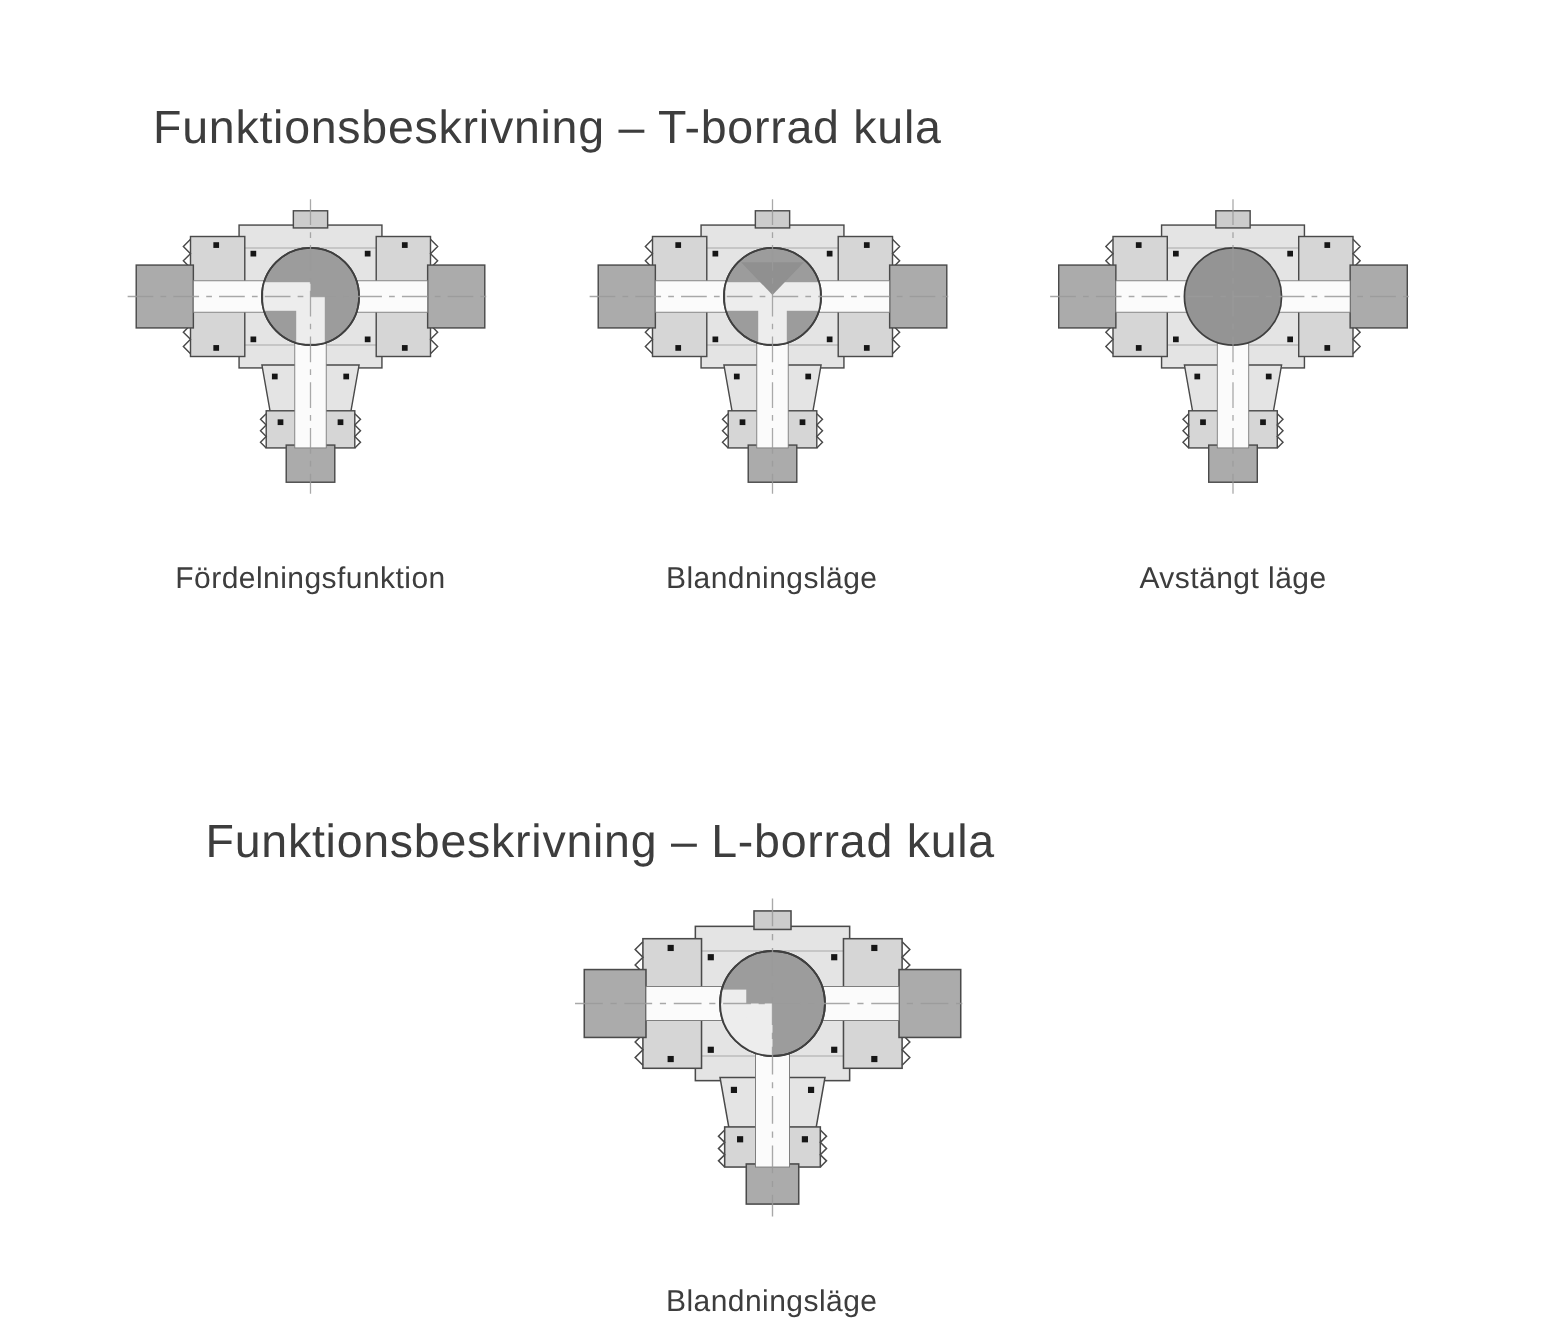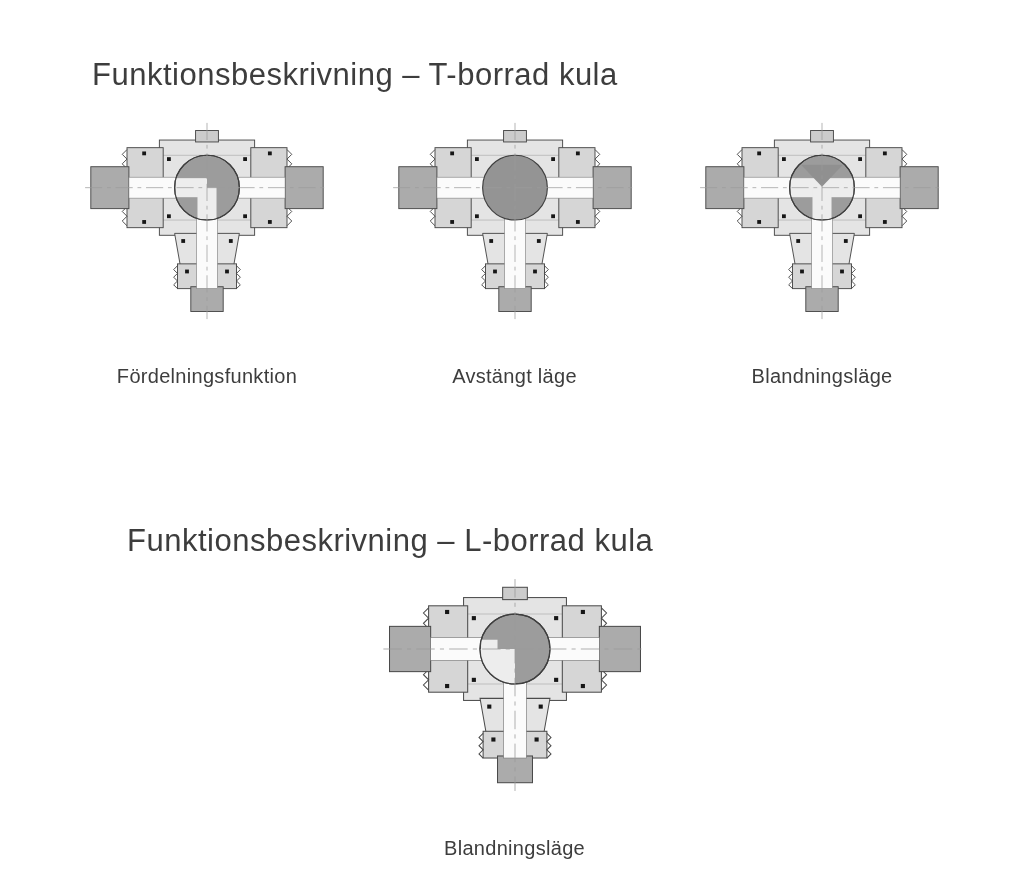--- a/index.html
+++ b/index.html
@@ -1,21 +1,21 @@
 <!DOCTYPE html>
 <html><head>
 <meta charset="utf-8">
 <style>
   html,body{margin:0;padding:0;background:#ffffff;}
   .page{
     width:1029px;height:883px;background:#ffffff;position:relative;
     font-family:"Liberation Sans", sans-serif;color:#3d3d3d;overflow:hidden;
   }
   .section-title{
-    font-weight:300;font-size:31px;letter-spacing:0.5px;color:#3d3d3d;margin:2px;
+    font-weight:300;font-size:31px;letter-spacing:0.5px;color:#3d3d3d;margin:12px;
   }
   #title-t{padding:55px 0 0 90px;}
   #title-l{padding:133px 16px 0 125px;}
   .figure-row{
     margin:28px 82px 0 82px;display:flex;justify-content:space-between;align-items:flex-start;
   }
   .figure{display:flex;flex-direction:column;align-items:center;}
   .figure-caption{
     margin-top:44px;font-size:20px;font-weight:300;letter-spacing:0.3px;color:#3d3d3d;text-align:center;
   }
@@ -89,39 +89,39 @@
         <circle cx="130" cy="70" r="34" fill="none" stroke="#3f3f3f" stroke-width="1.2"></circle>
         <line x1="2" y1="70" x2="258" y2="70" class="centerline"></line>
         <line x1="130" y1="2" x2="130" y2="208" class="centerline"></line>
       </svg>
       <div class="figure-caption">Fördelningsfunktion</div>
     </div>
 
     <div class="figure">
       <svg width="250" height="200" viewBox="0 0 260 210">
         <use href="#valveBody"></use>
-        <circle cx="130" cy="70" r="34" fill="#949494" stroke="#3f3f3f" stroke-width="1.2"></circle>
-        <line x1="2" y1="70" x2="258" y2="70" class="centerline"></line>
-        <line x1="130" y1="2" x2="130" y2="208" class="centerline"></line>
-      </svg>
-      <div class="figure-caption">Avstängt läge</div>
-    </div>
-
-    <div class="figure">
-      <svg width="250" height="200" viewBox="0 0 260 210">
-        <use href="#valveBody"></use>
         <circle cx="130" cy="70" r="34" fill="#9c9c9c" stroke="#3f3f3f" stroke-width="1.2"></circle>
         <rect x="97" y="60" width="66" height="20" fill="#ededed"></rect>
         <rect x="120" y="70" width="20" height="33" fill="#ededed"></rect>
         <polygon points="108,46 152,46 130,69" fill="#909090"></polygon>
         <circle cx="130" cy="70" r="34" fill="none" stroke="#3f3f3f" stroke-width="1.2"></circle>
         <line x1="2" y1="70" x2="258" y2="70" class="centerline"></line>
         <line x1="130" y1="2" x2="130" y2="208" class="centerline"></line>
       </svg>
       <div class="figure-caption">Blandningsläge</div>
+    </div>
+
+    <div class="figure">
+      <svg width="250" height="200" viewBox="0 0 260 210">
+        <use href="#valveBody"></use>
+        <circle cx="130" cy="70" r="34" fill="#949494" stroke="#3f3f3f" stroke-width="1.2"></circle>
+        <line x1="2" y1="70" x2="258" y2="70" class="centerline"></line>
+        <line x1="130" y1="2" x2="130" y2="208" class="centerline"></line>
+      </svg>
+      <div class="figure-caption">Avstängt läge</div>
     </div>
 
   </div>
 
   <h1 class="section-title" id="title-l">Funktionsbeskrivning – L-borrad kula</h1>
 
   <div class="single-figure-wrap">
     <div class="figure">
       <svg width="270" height="216" viewBox="0 0 260 210">
         <use href="#valveBody"></use>

